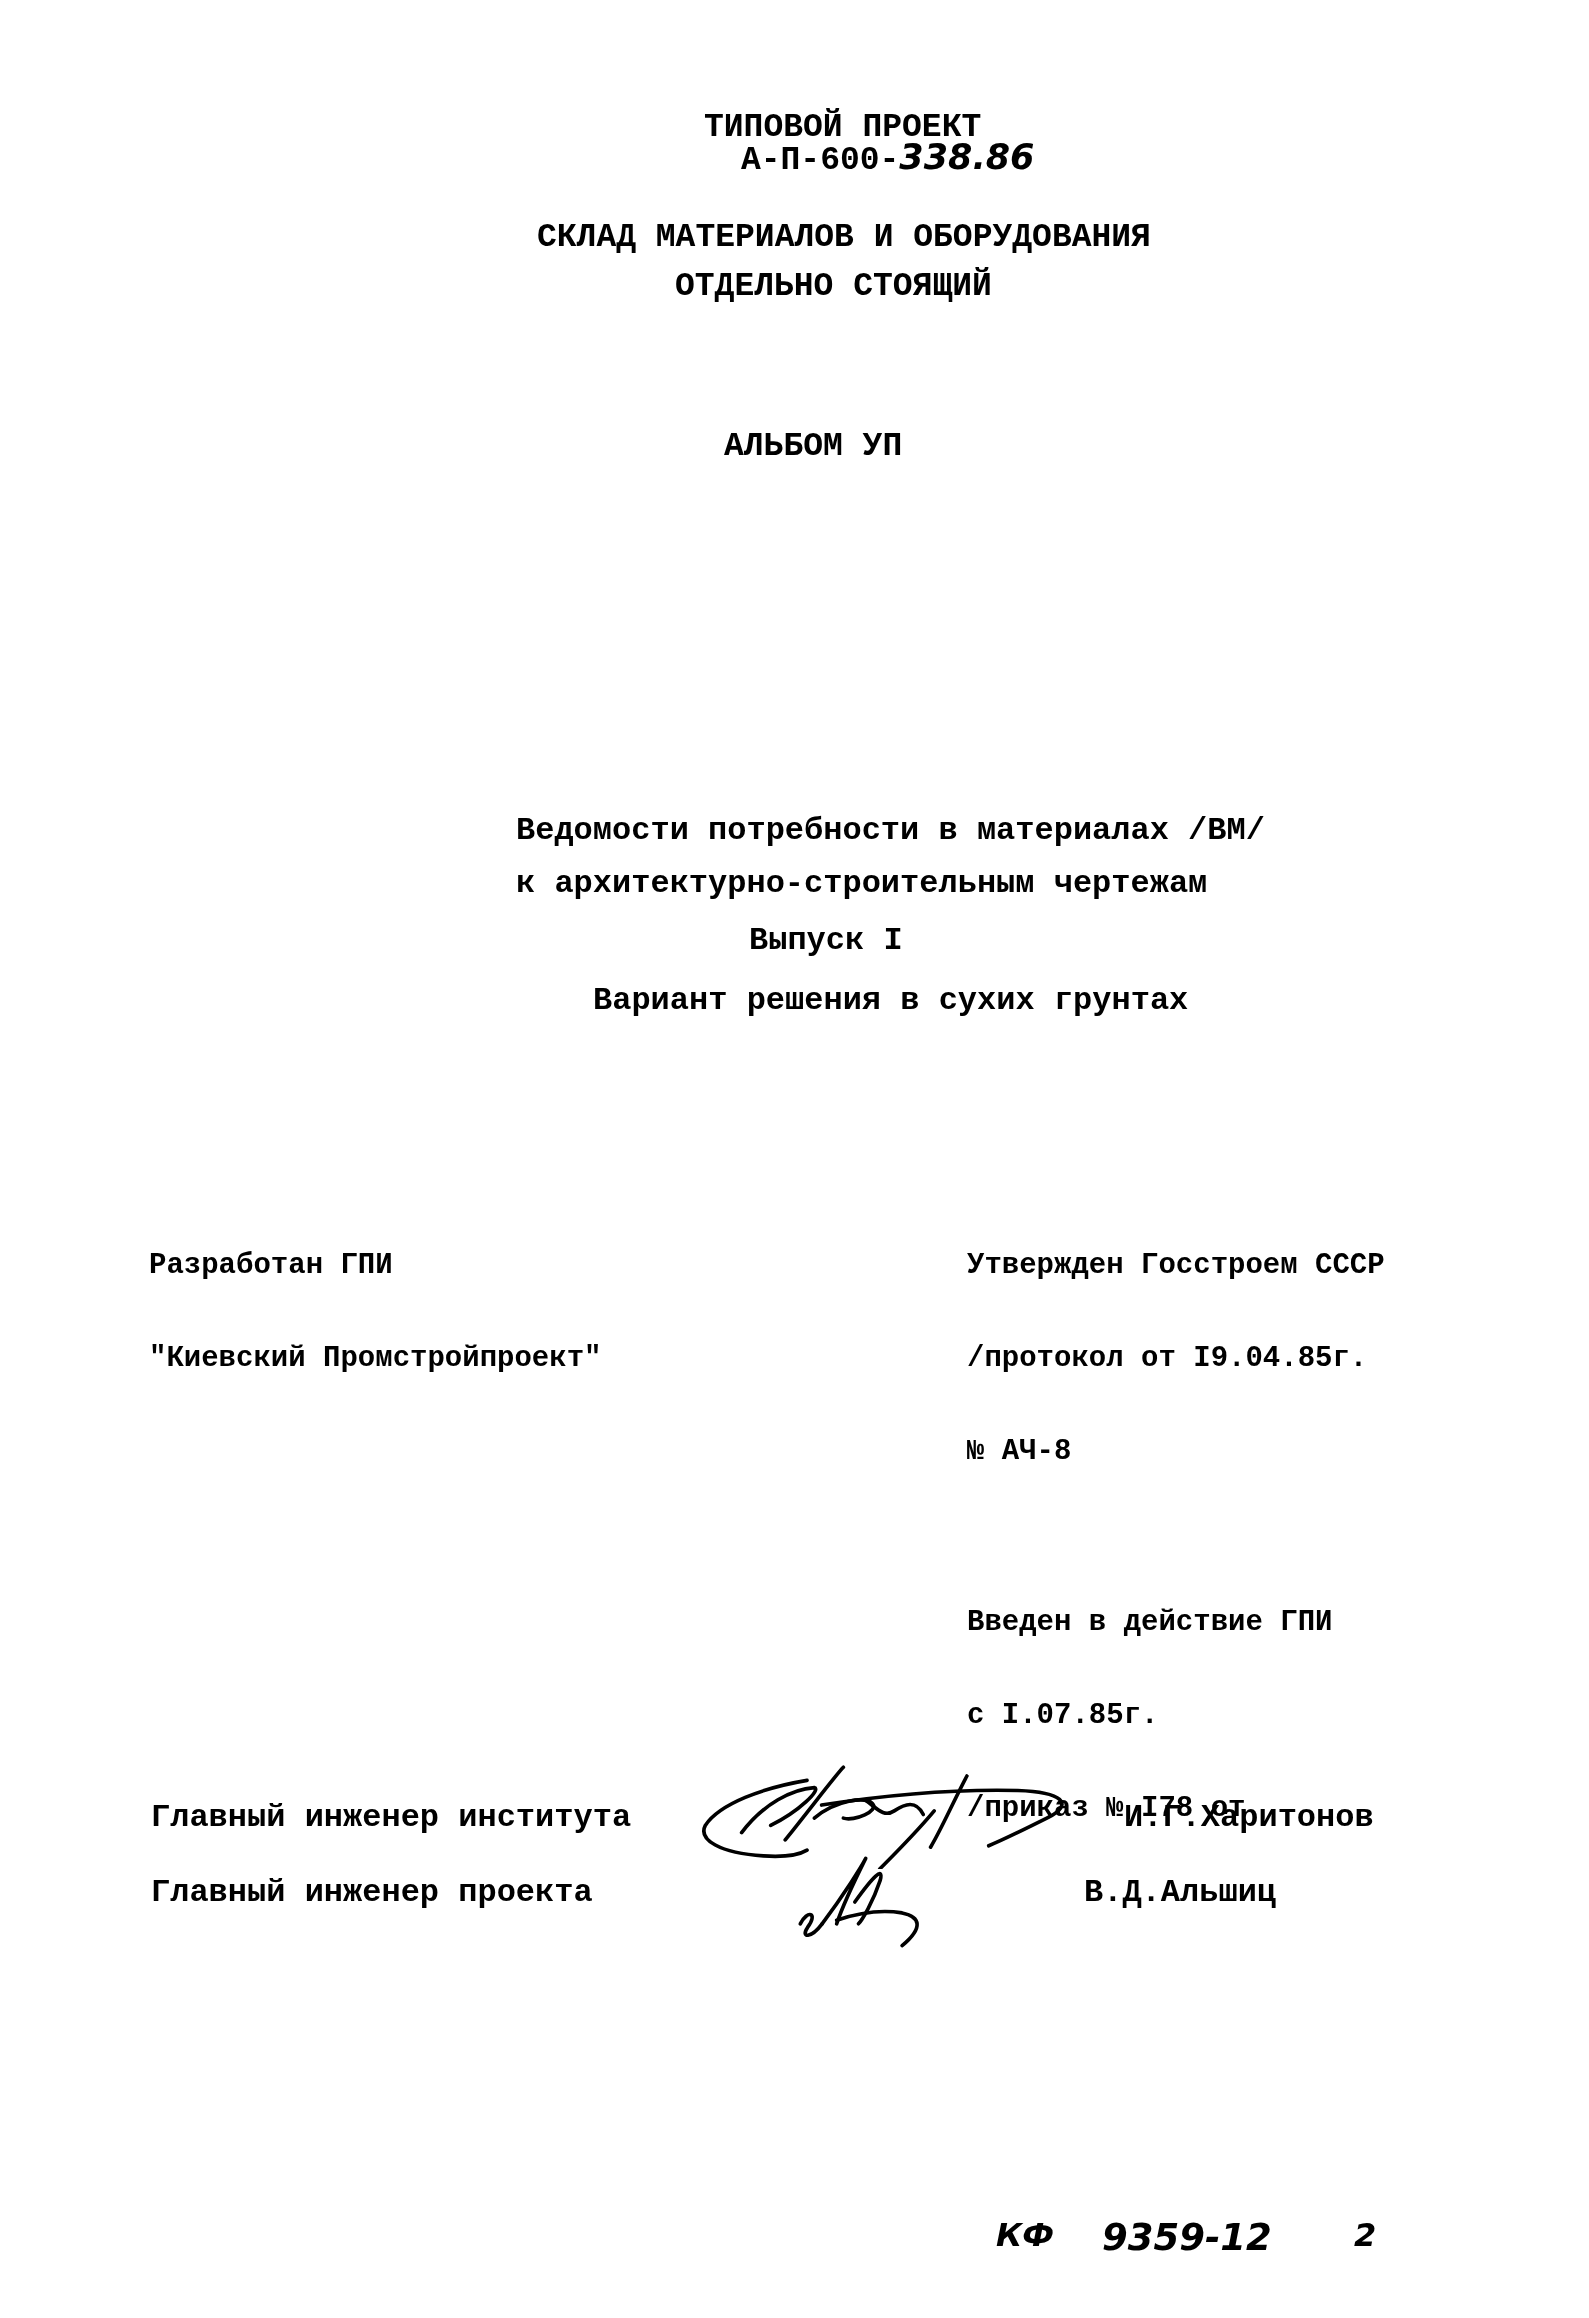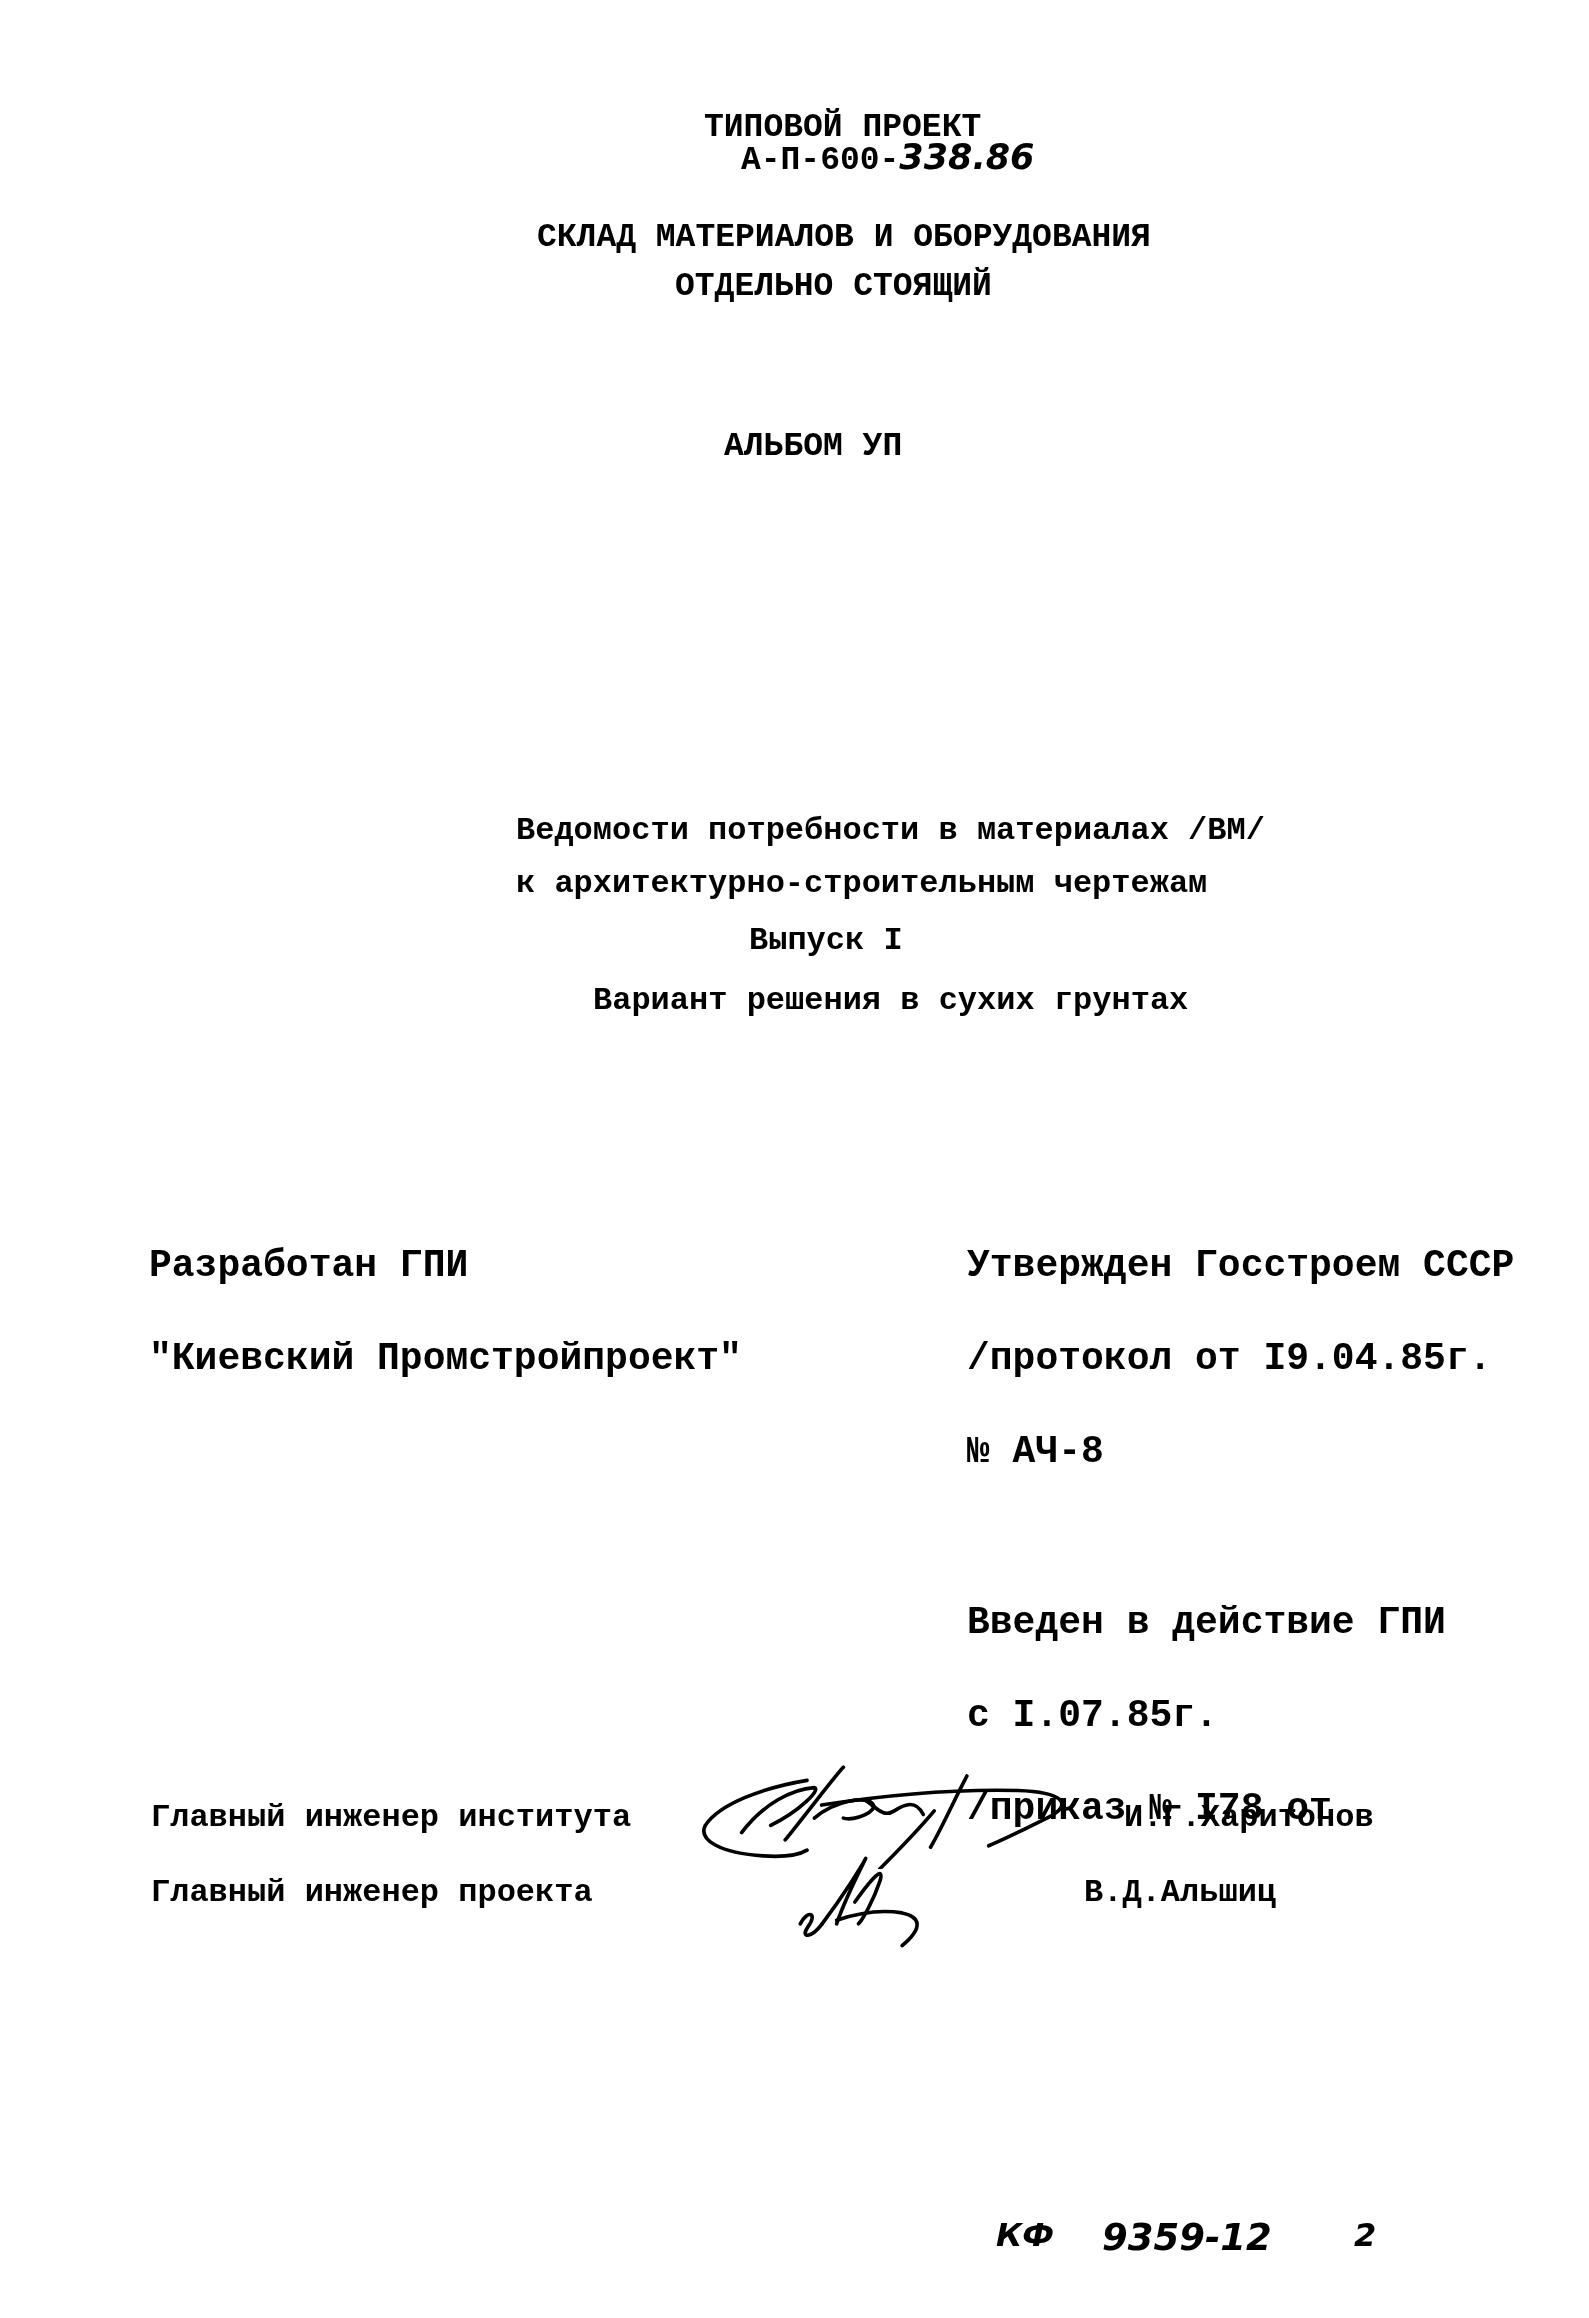--- a/index.html
+++ b/index.html
@@ -6,21 +6,21 @@
   body {
     width: 1590px; height: 2319px; position: relative; overflow: hidden;
     font-family: "Liberation Mono", "DejaVu Sans Mono", monospace;
     color: #000000;
   }
   .abs { position: absolute; white-space: pre; }
   .tw { font-family: "Liberation Mono", "DejaVu Sans Mono", monospace; font-weight: bold; }
   .hand { font-family: "DejaVu Sans", sans-serif; font-style: italic; font-weight: bold; margin-top: 9px; }
   .caps { font-size: 33px; letter-spacing: 0px; margin-top: 28px; }
   .body-txt { font-size: 32px; }
-  .block { font-size: 38px; line-height: 31px; font-weight: bold; }
+  .block { font-size: 29px; line-height: 31px; font-weight: bold; }
   svg { position: absolute; }
 </style>
 </head>
 <body>
 
 <div class="abs tw caps" style="left:704px; top:81px;">ТИПОВОЙ ПРОЕКТ</div>
 <div class="abs" style="left:727px; top:124px;">
   <span class="tw caps">А-П-600-</span><span class="hand" style="font-size:35px;">338.86</span>
 </div>
 <div class="abs tw caps" style="left:537px; top:191px;">СКЛАД МАТЕРИАЛОВ И ОБОРУДОВАНИЯ</div>

